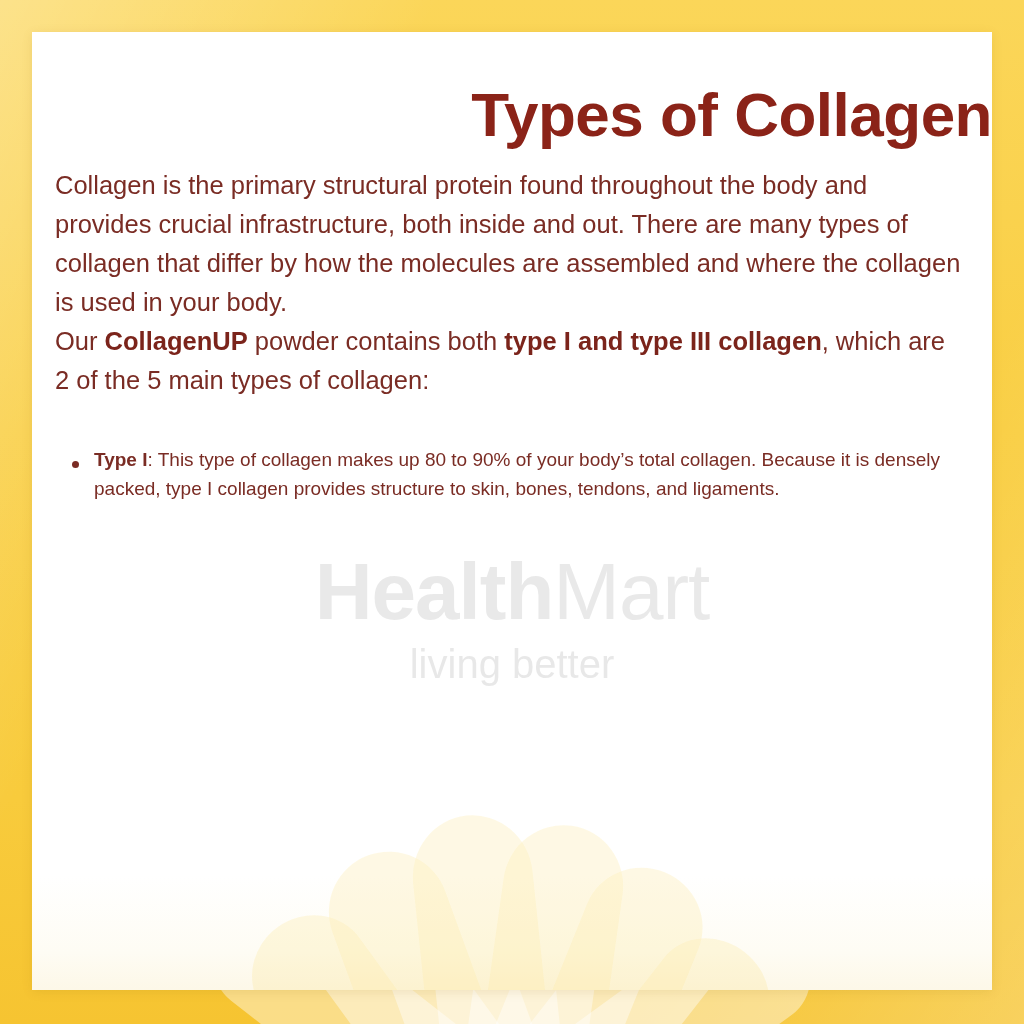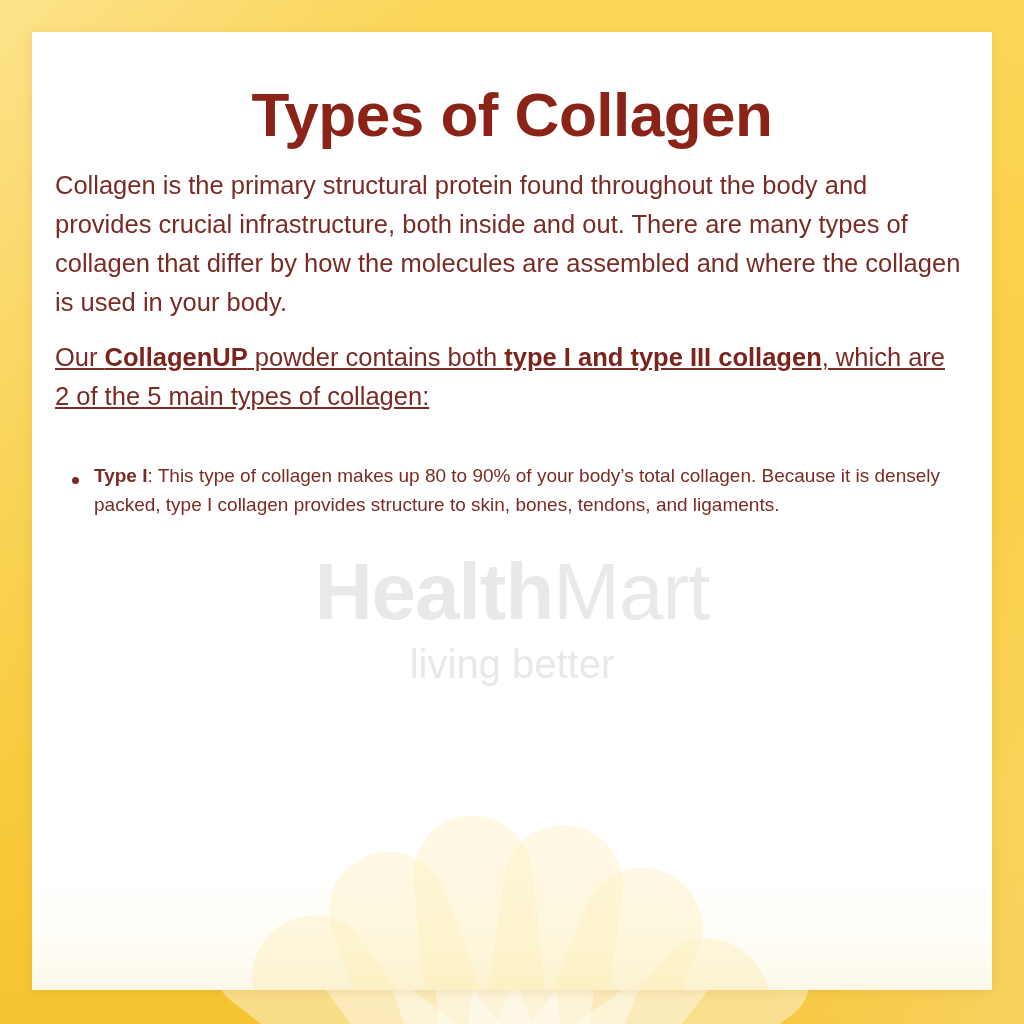--- a/index.html
+++ b/index.html
@@ -117,38 +117,38 @@
   
   #content {
     position: relative;
     z-index: 5;
     padding: 0;
   }
 
   #page-title {
     margin: 0;
     padding-top: 50px;
-    text-align: center;
+    text-align: right;
     font-size: 62px;
     font-weight: 700;
     letter-spacing: -0.5px;
     color: #8B2318;
     line-height: 1.05;
   }
 
   .intro {
     margin: 0;
     padding: 0 28px 0 23px;
     font-size: 25.5px;
     line-height: 1.53;
     color: #7A2C24;
     font-weight: 400;
   }
   .intro-block-1 { margin-top: 19px; }
-  .intro-block-2 { margin-top: 16px; text-decoration: underline; }
+  .intro-block-2 { margin-top: 0px; }
   .intro b, .bullet b { font-weight: 700; color: #7B241B; }
 
   ul#types-list {
     list-style: none;
     margin: 0;
     padding: 0;
     margin-top: 46px;
   }
   ul#types-list li {
     position: relative;

